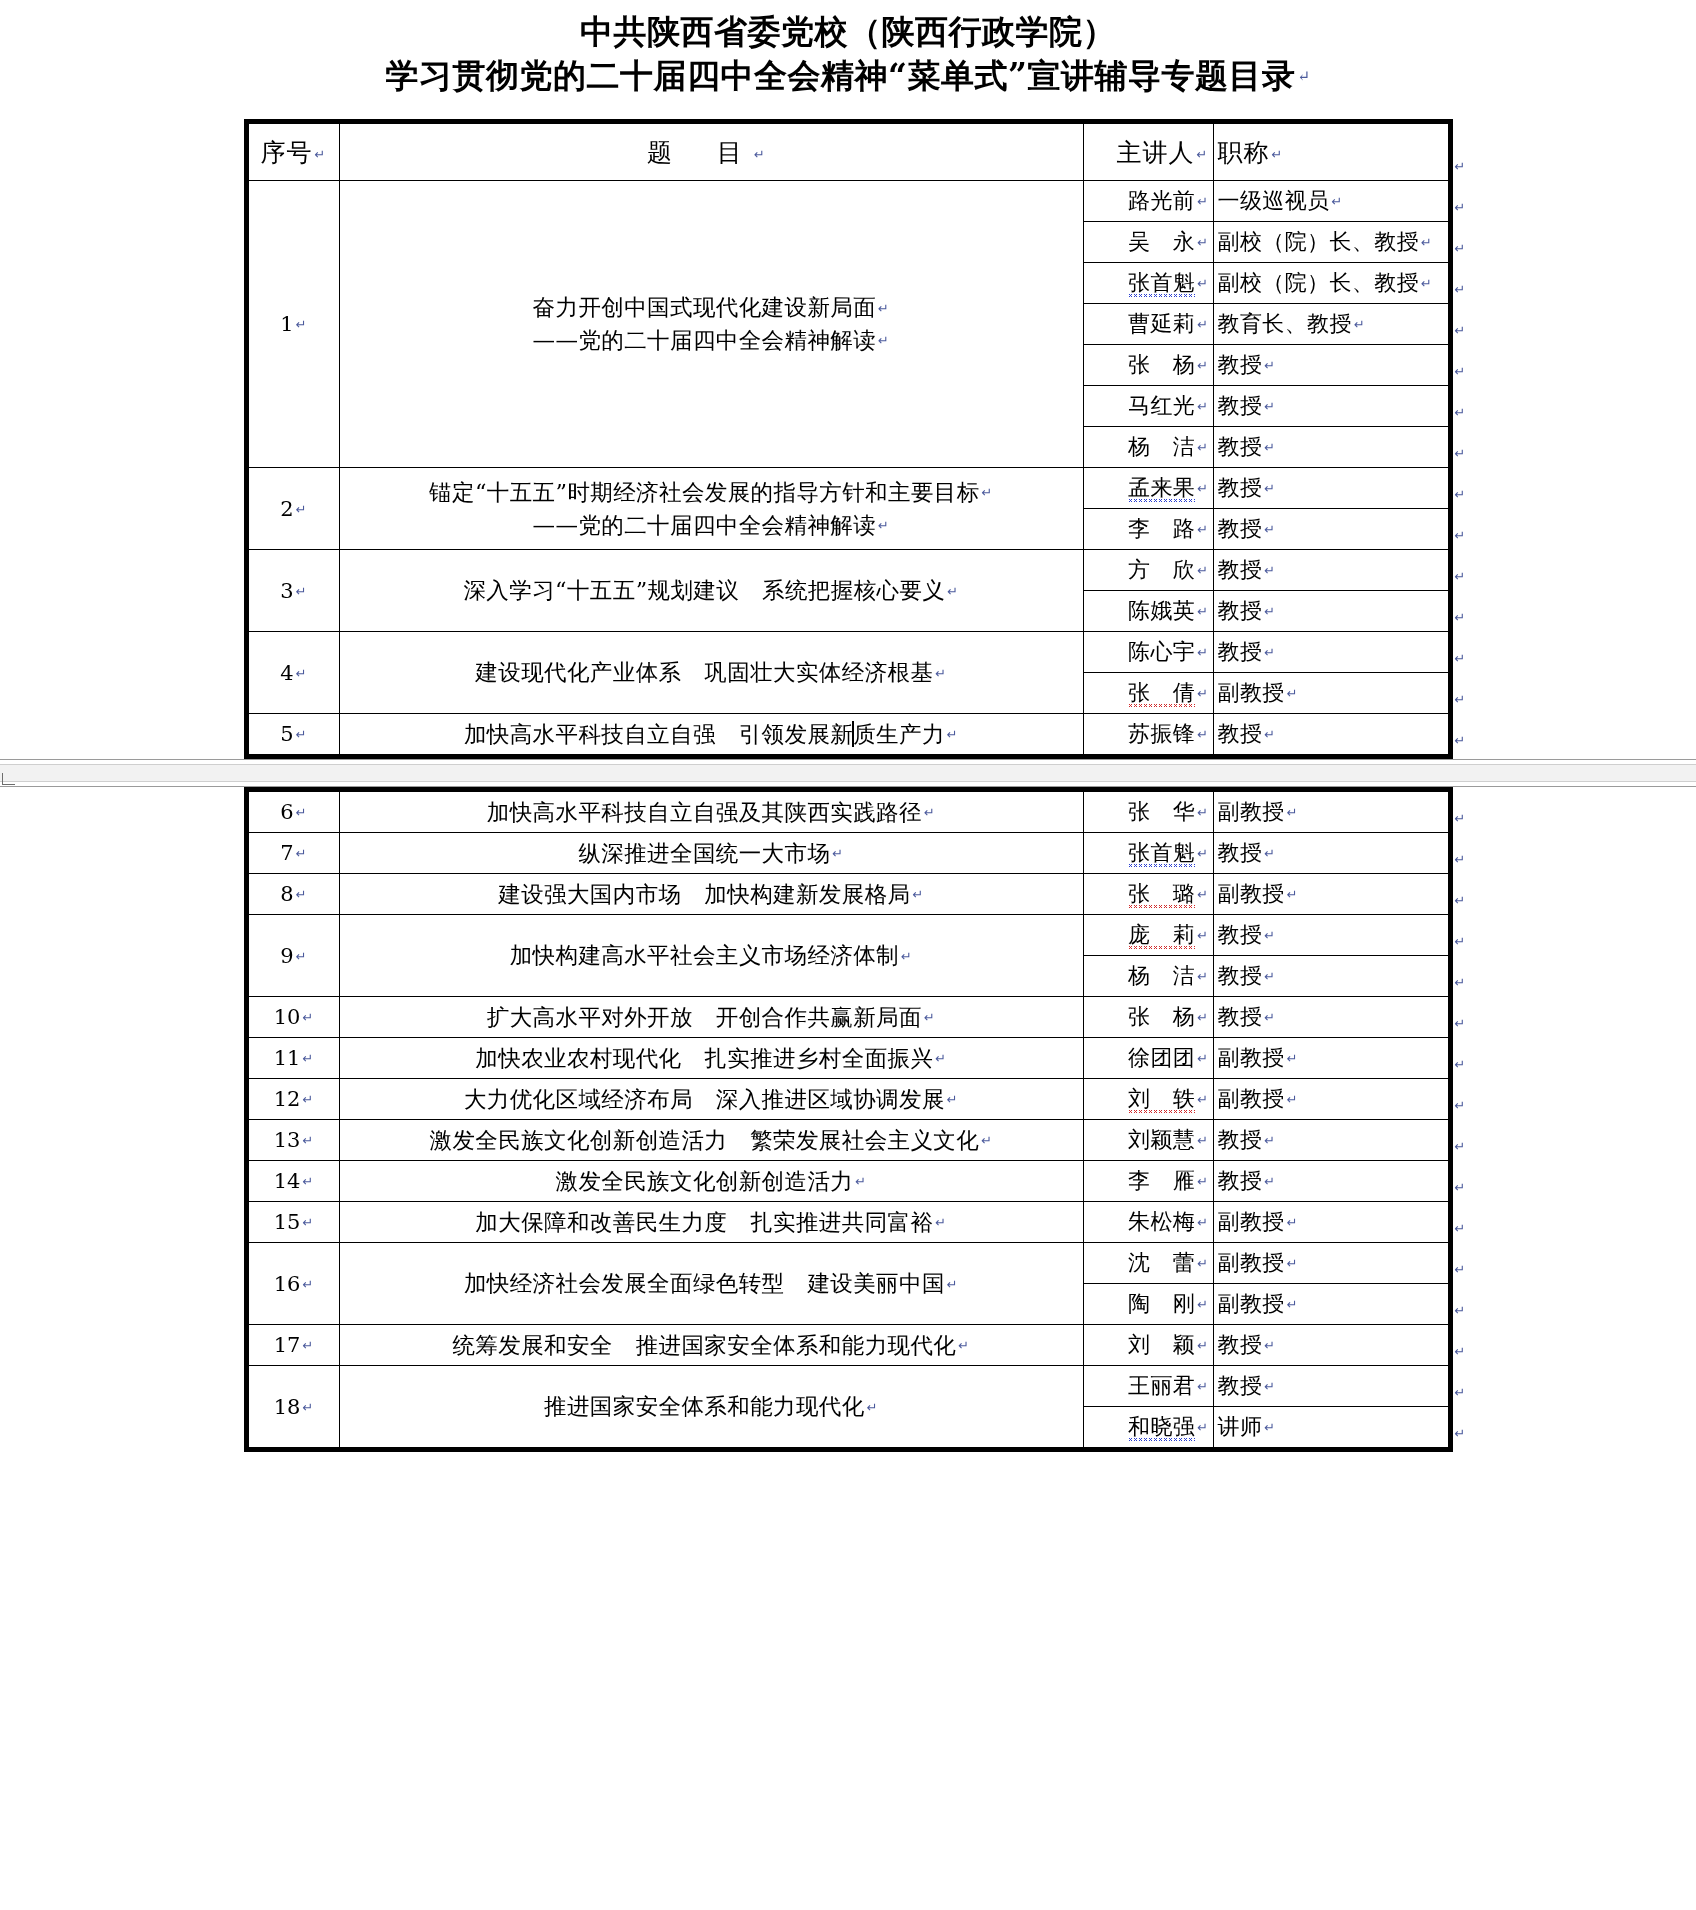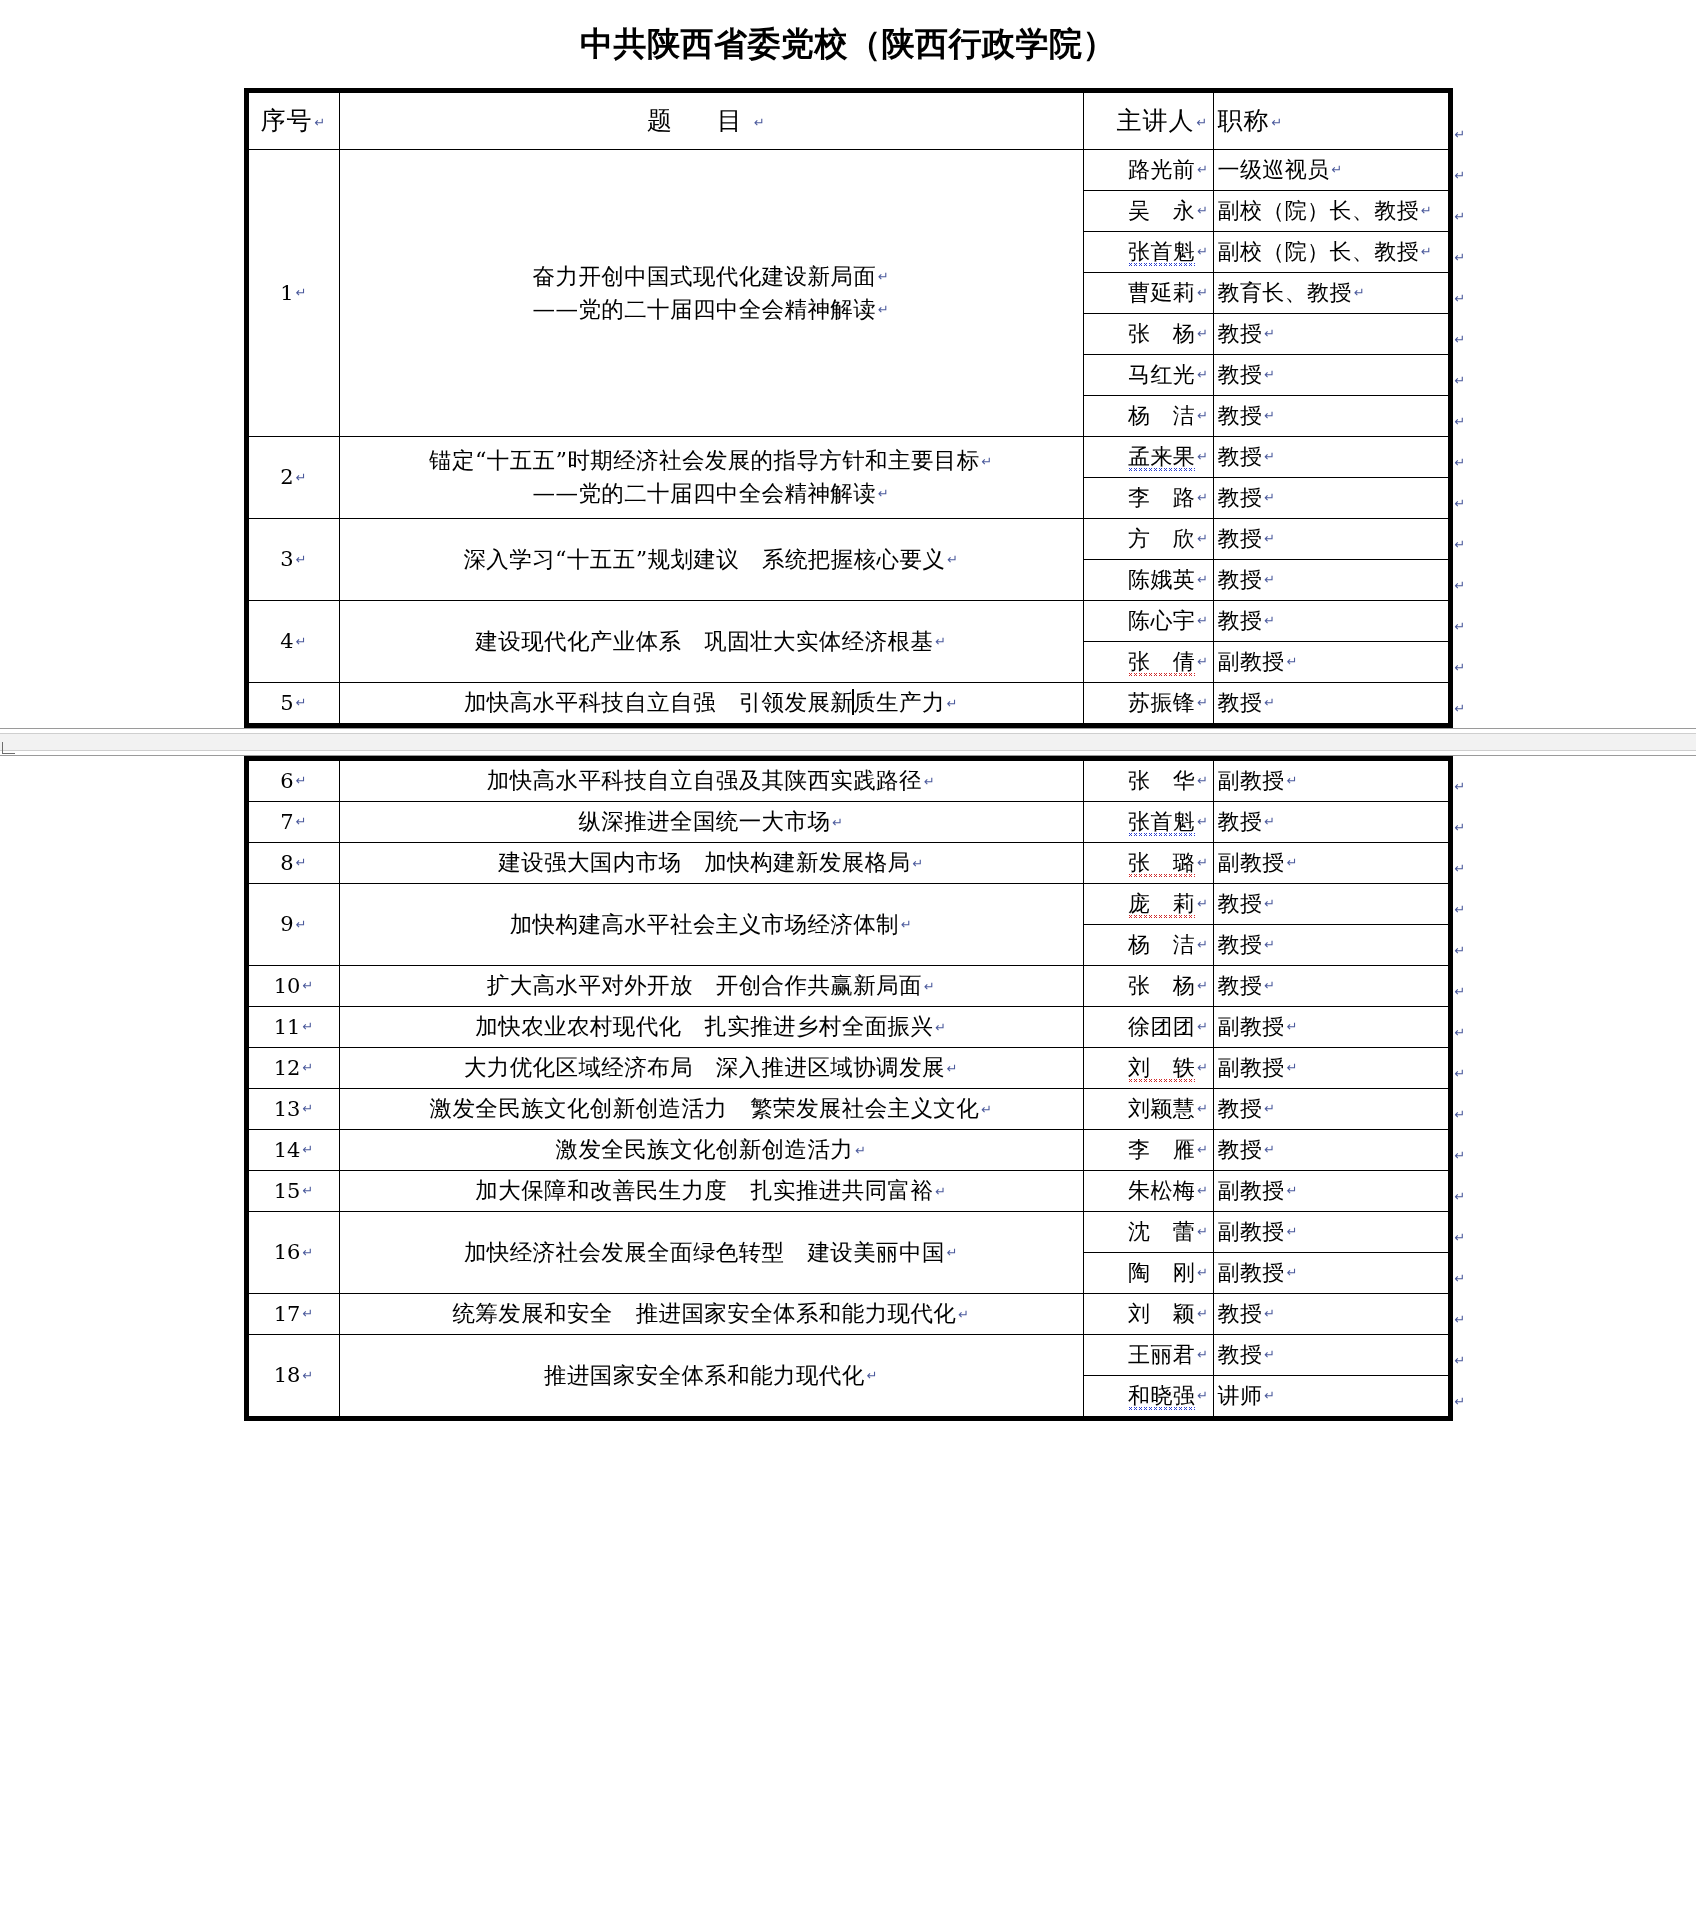--- a/index.html
+++ b/index.html
@@ -22,21 +22,21 @@
     width: 1696px;
     height: 1910px;
     background: #ffffff;
   }
 
   
   .page {
     position: relative;
     background: #ffffff;
   }
-  .page-1 { padding-top: 16px; }
+  .page-1 { padding-top: 4px; }
 
   
   .page-break {
     position: relative;
     height: 26px;
     background: #ffffff;
     border-top: 1px solid #9a9a9a;
     border-bottom: 1px solid #9a9a9a;
     margin: 0;
   }
@@ -168,20 +168,23 @@
 </head>
 <body>
 
 <div class="doc">
 
   <div class="page page-1">
 
     <div class="title-block">
       <div class="title-line">
         <span>中共陕西省委党校（陕西行政学院）</span>
+      </div>
+      <div class="title-line">
+        <span>学习贯彻党的二十届四中全会精神“菜单式”宣讲辅导专题目录</span><span class="pilcrow">↵</span>
       </div>
     </div>
 
     <div style="height:22px"></div>
 
     <div class="tbl-wrap">
       <table class="menu" id="tbl1">
         <colgroup>
           <col class="col-no">
             <col class="col-ttl">

